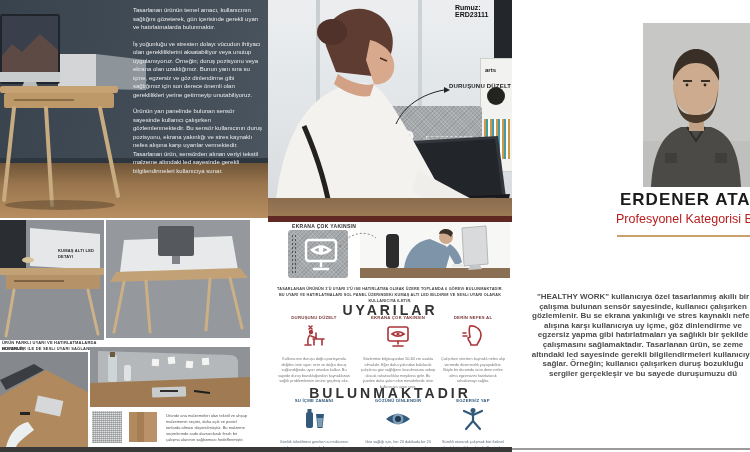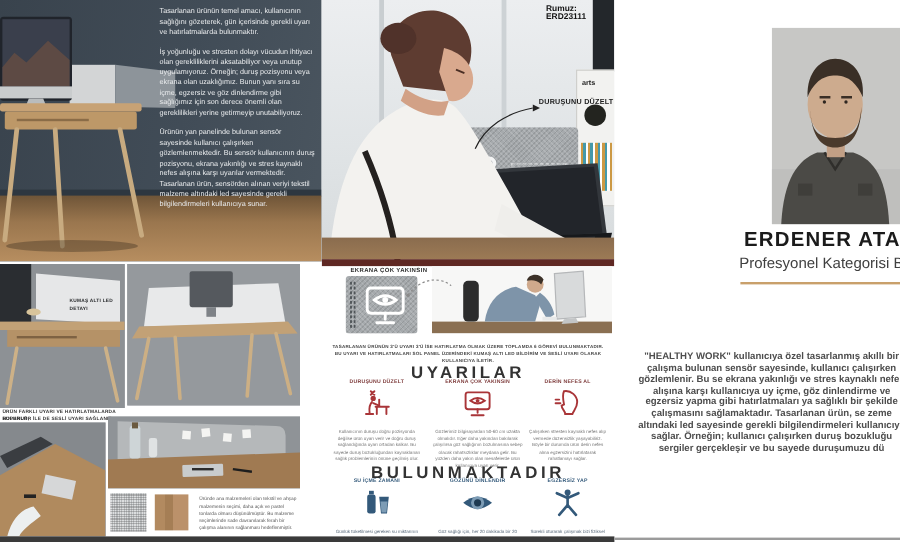--- a/index.html
+++ b/index.html
@@ -13,21 +13,21 @@
   .p-left{color:#e9ebed;font-size:6px;line-height:1.42;margin:0 0 8px 0;}
   
   .panel-center{left:268px;top:0;width:244px;height:222px;background:linear-gradient(180deg,#eceef0 0%,#dfe3e5 60%,#d6dadc 100%);overflow:hidden;}
   .rumuz{font-size:7px;font-weight:bold;color:#111;}
   .annot{font-size:6px;font-weight:bold;color:#1d1d1d;letter-spacing:.2px;white-space:nowrap;}
   .fabric{background:#a6aaad;background-image:repeating-linear-gradient(45deg,rgba(255,255,255,.14) 0 1px,transparent 1px 3px),repeating-linear-gradient(-45deg,rgba(0,0,0,.10) 0 1px,transparent 1px 3px);}
   .leddots{background-image:radial-gradient(#4e5356 .7px,transparent .9px);background-size:3px 4px;}
   
   .panel-right{left:512px;top:0;width:238px;height:452px;background:#fff;}
   .name{font-size:17px;font-weight:800;color:#1b1b1b;letter-spacing:1px;white-space:nowrap;overflow:hidden;}
-  .cat{font-size:12.5px;color:#404040;white-space:nowrap;overflow:hidden;text-align:center;}
+  .cat{font-size:12.5px;color:#b91c1c;white-space:nowrap;overflow:hidden;text-align:center;}
   .gold{background:#c9a06b;}
   .dbody{font-size:8px;font-weight:600;color:#4d4d4d;line-height:1.2;text-align:center;}
   
   .collage{left:0;top:218px;width:268px;height:229px;background:#fff;}
   .tile{background:#8f9397;overflow:hidden;}
   .micro{font-size:4px;color:#333;letter-spacing:.2px;line-height:1.5;font-weight:bold;}
   .mattext{font-size:4px;color:#555;line-height:1.5;}
   .swatch-fabric{background:#b9bcbe;background-image:repeating-linear-gradient(0deg,rgba(90,90,90,.35) 0 1px,transparent 1px 2px),repeating-linear-gradient(90deg,rgba(255,255,255,.5) 0 1px,transparent 1px 2px);}
   .swatch-wood{background:linear-gradient(90deg,#b28a60 0 30%,#a57e55 30% 55%,#bb916a 55% 100%);}
   

